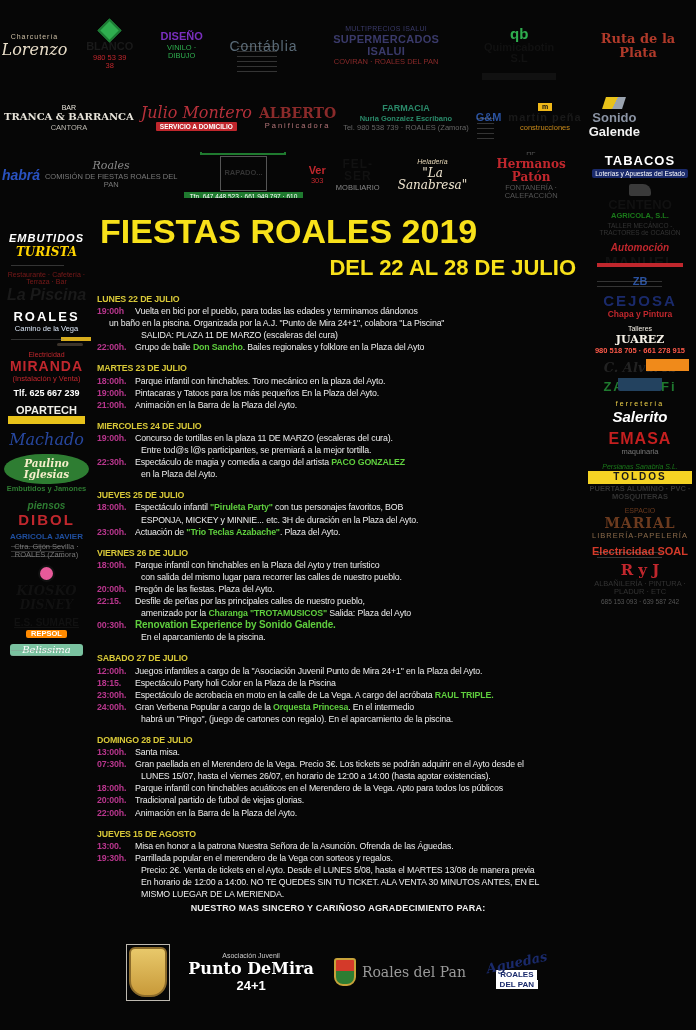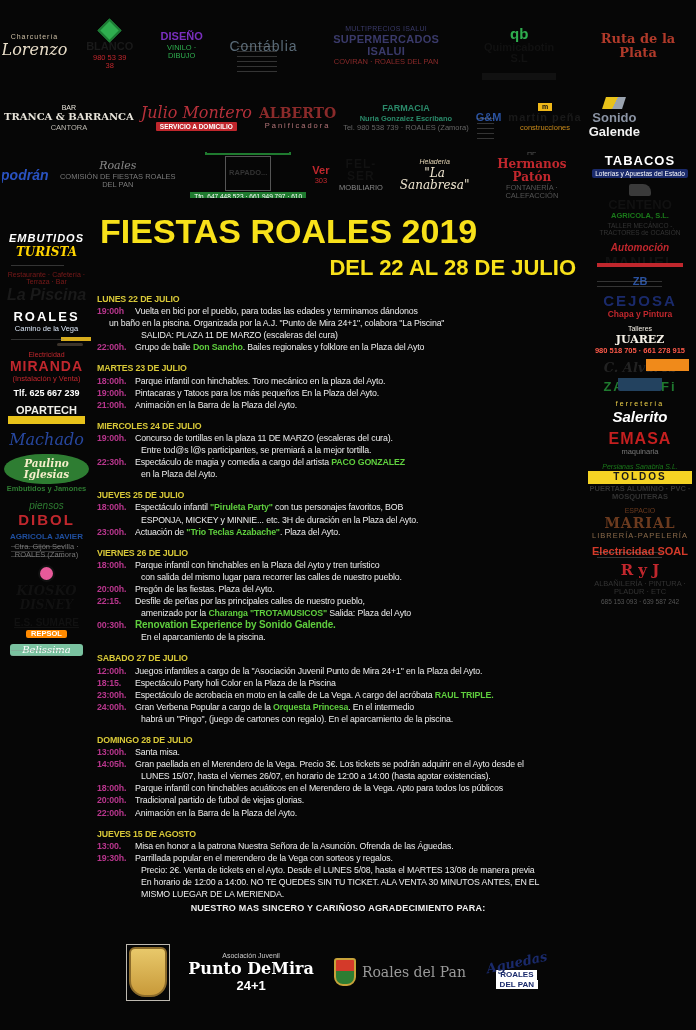--- a/index.html
+++ b/index.html
@@ -52,21 +52,21 @@
   .strip .ad-main{font-size:9px;}
   .turista .ad-main{font-style:italic;letter-spacing:1px;margin-top:30px;}
   .turista .ad-sub{font-family:"DejaVu Serif",serif;font-style:italic;font-size:12px;font-weight:bold;}
   .lapiscina .ad-main{font-size:16px;font-style:italic;}
   .roalesblue .ad-main{letter-spacing:2px;font-size:13px;}
   .miranda .ad-main{font-size:14px;letter-spacing:1px;}
   .opartech::after{content:"";position:absolute;left:6px;right:6px;bottom:4px;height:8px;background:#e8c21a;}
   .pill-green .ad-main{background:#2e7d32;color:#f5eeca;border-radius:50% / 55%;padding:4px 9px;
       font-family:"DejaVu Serif",serif;font-style:italic;font-weight:bold;font-size:10.5px;}
   .pill-green .ad-sub{color:#2e7d32;font-weight:bold;}
-  .dibol .ad-top{font-style:italic;font-weight:normal;font-size:10px;}
+  .dibol .ad-top{font-style:italic;font-weight:bold;font-size:10px;}
   .dibol .ad-main{font-size:15px;letter-spacing:2px;}
   .disney .ad-main,.disney .ad-sub{font-family:"DejaVu Serif",serif;font-style:italic;}
   .disney .ad-main{font-size:13px;} .disney .ad-sub{font-size:12px;font-weight:bold;}
   .sumare .ad-main{text-decoration:underline;font-size:10px;}
   .sumare .ad-sub{background:#ff8a00;color:#fff;font-weight:bold;padding:0 5px;border-radius:2px;}
   .belissima .ad-main{background:#7ac2a0;color:#fff;font-family:"DejaVu Serif",serif;font-style:italic;
       font-weight:normal;border-radius:3px;padding:1px 12px;font-size:10px;}
   .tabacos .ad-main{font-size:13px;letter-spacing:1px;}
   .tabacos .ad-sub{background:#1a2a6b;color:#fff;padding:1px 3px;border-radius:2px;font-size:6.5px;}
   .centeno .ad-main{font-size:13px;} .centeno .ad-sub{font-weight:bold;}
@@ -200,21 +200,21 @@
       <div class="ad sonido">
         <div class="ad-art art-zlogo"></div>
         <div class="ad-main" style="color: rgb(138, 147, 163);">Sonido</div>
         <div class="ad-sub" style="color: rgb(242, 242, 242);">Galende</div>
       </div>
     </div>
 
   <div id="top-row-3">
 
   <div class="ad julian">
-        <div class="ad-main" style="color: rgb(42, 82, 192);">podrán</div>
+        <div class="ad-main" style="color: rgb(42, 82, 192);">habrá</div>
       </div>
       <div class="ad hands">
         <div class="ad-main" style="color: rgb(138, 138, 138);">Roales</div>
         <div class="ad-sub" style="color: rgb(122, 122, 122);">COMISIÓN DE FIESTAS ROALES DEL PAN</div>
       </div>
       <div class="ad pav greenstrip">
         <div class="ad-main" style="color: rgb(31, 122, 47);">PAVIMENTOS</div>
         <div class="ad-sub" style="color: rgb(51, 51, 51);">RAPADO...</div>
         <div class="ad-extra">Tfn. 647 448 523 · 661 949 797 · 610 287 987</div>
       </div>
@@ -389,21 +389,21 @@
       <div class="srow bighl"><span class="stime" style="color: rgb(184, 54, 141);">00:30h.</span><span class="shl" style="color: rgb(95, 206, 62);">Renovation Experience by Sonido Galende.</span></div>
       <div class="srow cont2"><span class="stext">En el aparcamiento de la piscina.</span></div>
       <div class="srow day"><span class="sday" style="color: rgb(216, 200, 56);">SABADO 27 DE JULIO</span></div>
       <div class="srow"><span class="stime" style="color: rgb(184, 54, 141);">12:00h.</span><span class="stext">Juegos infantiles a cargo de la "Asociación Juvenil Punto de Mira 24+1" en la Plaza del Ayto.</span></div>
       <div class="srow"><span class="stime" style="color: rgb(184, 54, 141);">18:15.</span><span class="stext">Espectáculo Party holi Color en la Plaza de la Piscina</span></div>
       <div class="srow"><span class="stime" style="color: rgb(184, 54, 141);">23:00h.</span><span class="stext">Espectáculo de acrobacia en moto en la calle de La Vega. A cargo del acróbata </span><span class="shl" style="color: rgb(95, 206, 62);">RAUL TRIPLE.</span></div>
       <div class="srow"><span class="stime" style="color: rgb(184, 54, 141);">24:00h.</span><span class="stext">Gran Verbena Popular a cargo de la </span><span class="shl" style="color: rgb(95, 206, 62);">Orquesta Princesa</span><span class="stext">. En el intermedio</span></div>
       <div class="srow cont2"><span class="stext">habrá un "Pingo", (juego de cartones con regalo). En el aparcamiento de la piscina.</span></div>
       <div class="srow day"><span class="sday" style="color: rgb(216, 200, 56);">DOMINGO 28 DE JULIO</span></div>
       <div class="srow"><span class="stime" style="color: rgb(184, 54, 141);">13:00h.</span><span class="stext">Santa misa.</span></div>
-      <div class="srow"><span class="stime" style="color: rgb(184, 54, 141);">14:05h.</span><span class="stext">Gran paellada en el Merendero de la Vega. Precio 3€. Los tickets se podrán adquirir en el Ayto desde el</span></div>
+      <div class="srow"><span class="stime" style="color: rgb(184, 54, 141);">07:30h.</span><span class="stext">Gran paellada en el Merendero de la Vega. Precio 3€. Los tickets se podrán adquirir en el Ayto desde el</span></div>
       <div class="srow cont2"><span class="stext">LUNES 15/07, hasta el viernes 26/07, en horario de 12:00 a 14:00 (hasta agotar existencias).</span></div>
       <div class="srow"><span class="stime" style="color: rgb(184, 54, 141);">18:00h.</span><span class="stext">Parque infantil con hinchables acuáticos en el Merendero de la Vega. Apto para todos los públicos</span></div>
       <div class="srow"><span class="stime" style="color: rgb(184, 54, 141);">20:00h.</span><span class="stext">Tradicional partido de futbol de viejas glorias.</span></div>
       <div class="srow"><span class="stime" style="color: rgb(184, 54, 141);">22:00h.</span><span class="stext">Animación en la Barra de la Plaza del Ayto.</span></div>
       <div class="srow day"><span class="sday" style="color: rgb(216, 200, 56);">JUEVES 15 DE AGOSTO</span></div>
       <div class="srow"><span class="stime" style="color: rgb(184, 54, 141);">13:00.</span><span class="stext">Misa en honor a la patrona Nuestra Señora de la Asunción. Ofrenda de las Águedas.</span></div>
       <div class="srow"><span class="stime" style="color: rgb(184, 54, 141);">19:30h.</span><span class="stext">Parrillada popular en el merendero de la Vega con sorteos y regalos.</span></div>
       <div class="srow cont2"><span class="stext">Precio: 2€. Venta de tickets en el Ayto. Desde el LUNES 5/08, hasta el MARTES 13/08 de manera previa</span></div>
       <div class="srow cont2"><span class="stext">En horario de 12:00 a 14:00. NO TE QUEDES SIN TU TICKET. ALA VENTA 30 MINUTOS ANTES, EN EL</span></div>
       <div class="srow cont2"><span class="stext">MISMO LUEGAR DE LA MERIENDA.</span></div>

